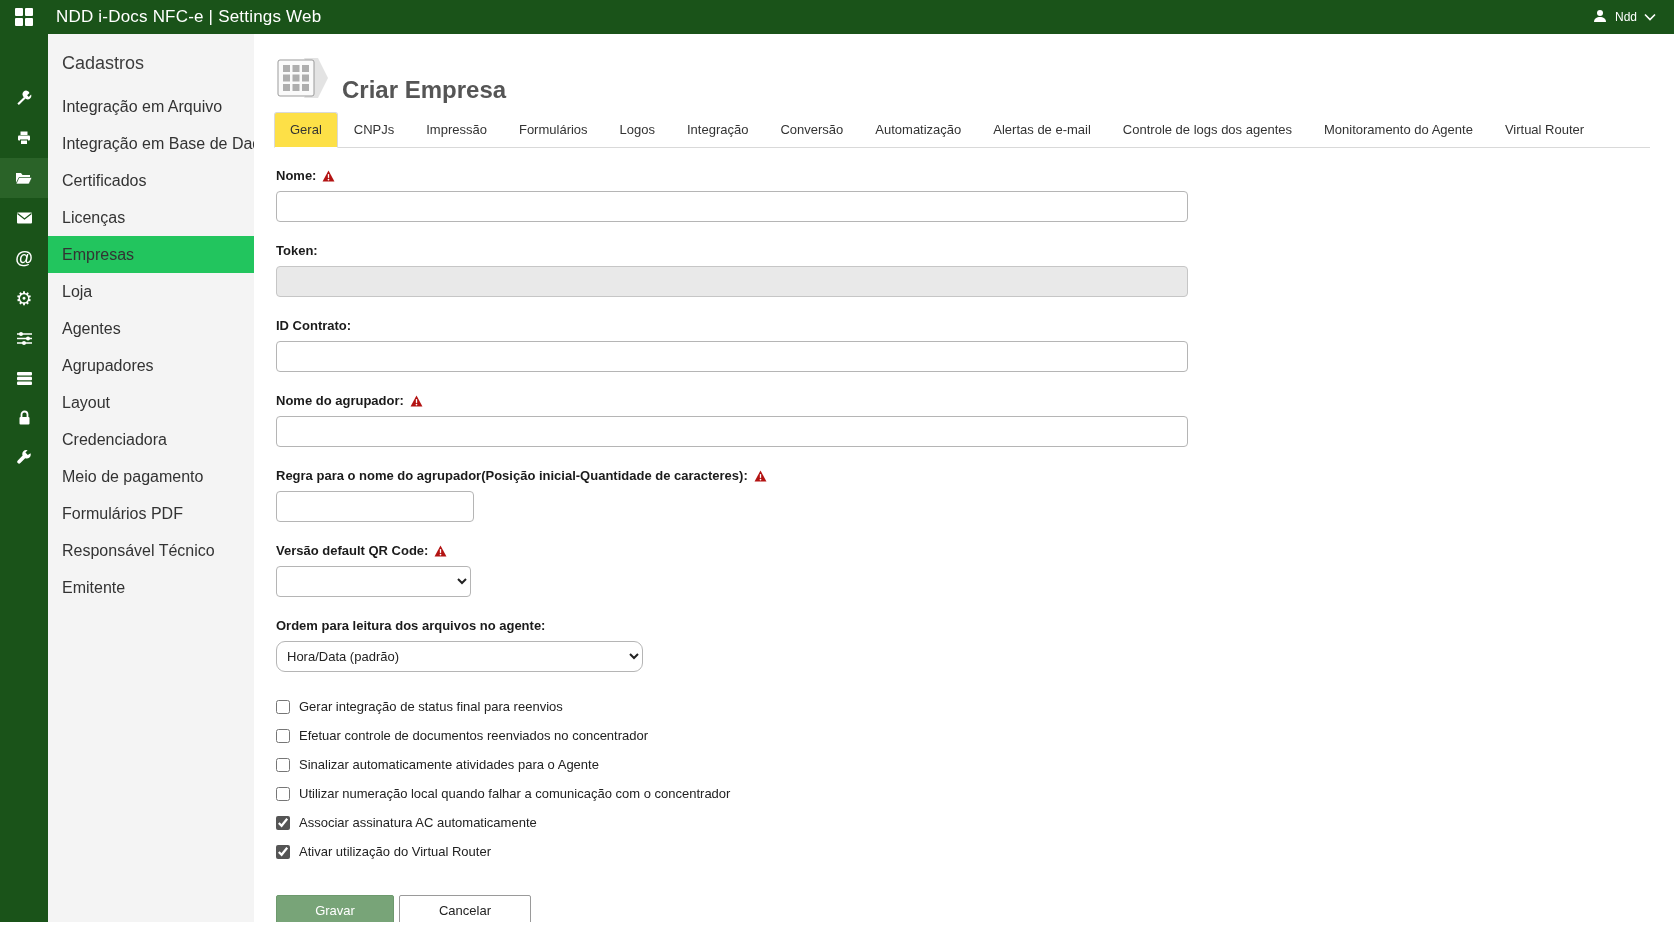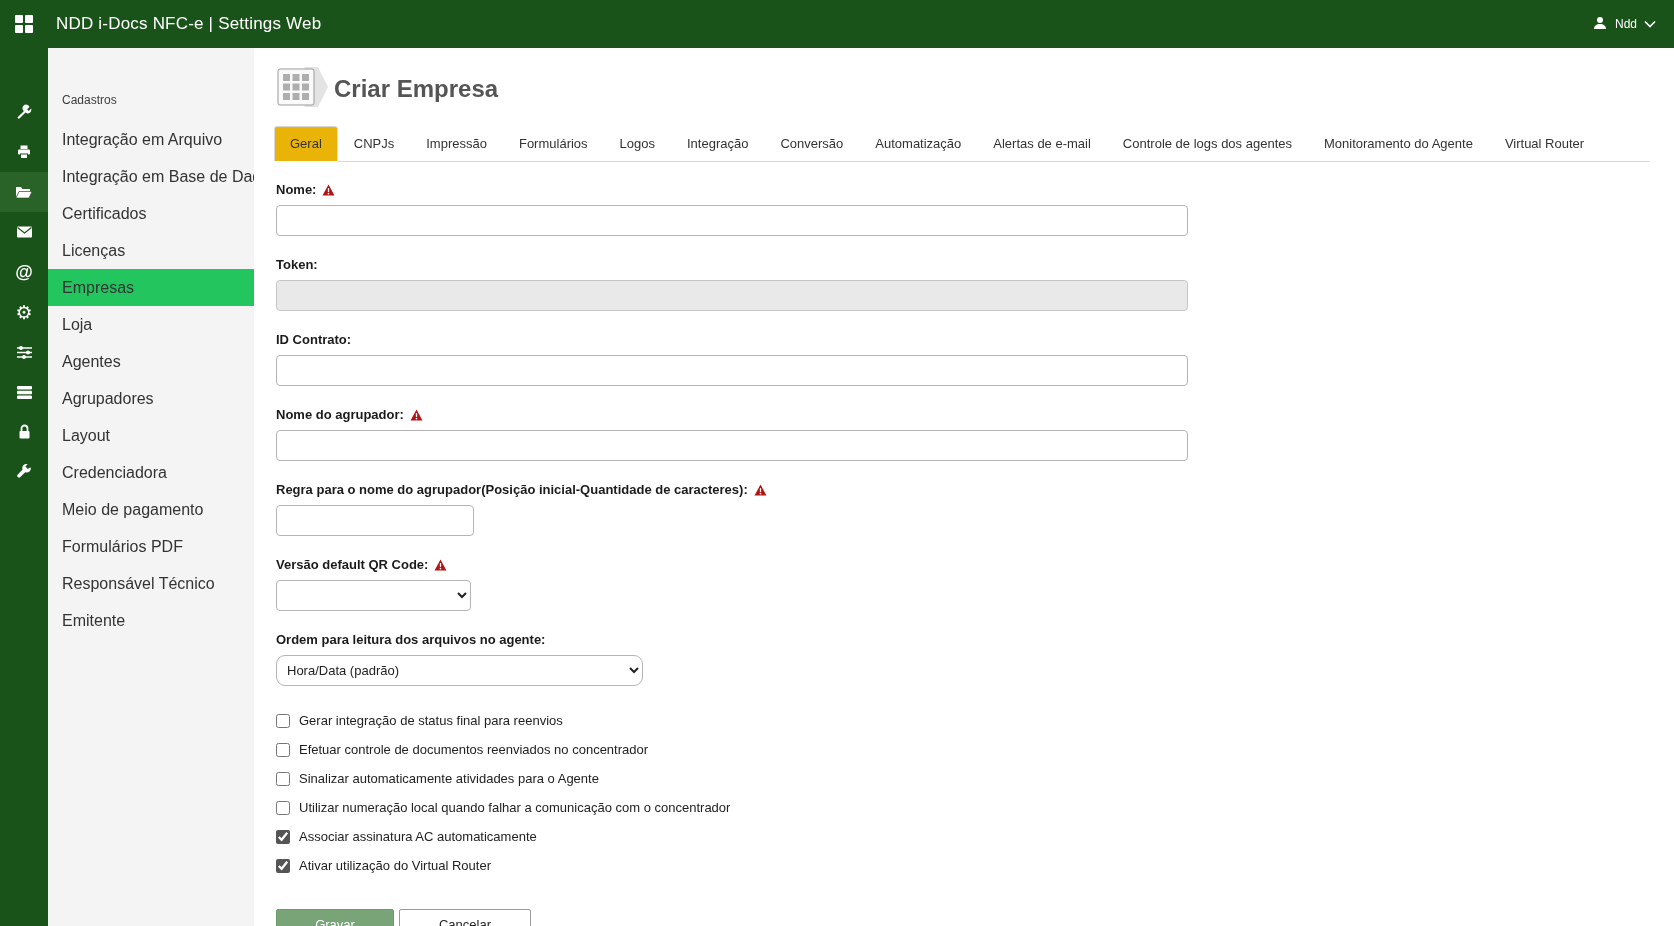--- a/index.html
+++ b/index.html
@@ -1,54 +1,54 @@
 <!DOCTYPE html>
 <html><head>
 <meta charset="utf-8">
 <style>
   * { margin:0; padding:0; box-sizing:border-box; }
   html,body { width:1674px; height:926px; overflow:hidden; background:#fff;
     font-family:"Liberation Sans", sans-serif; }
 
   
-  .topbar { height:48px; background:#1a5319; display:flex; align-items:center; color:#fff; }
+  .topbar { height:34px; background:#1a5319; display:flex; align-items:center; color:#fff; }
   .topbar .logo { width:48px; display:flex; justify-content:center; align-items:center; cursor:pointer; }
   .logo-grid { display:grid; grid-template-columns:8px 8px; grid-template-rows:8px 8px; gap:2px; }
   .logo-grid span { background:#fff; border-radius:1px; display:block; }
   .topbar .app-title { font-size:17px; font-weight:400; letter-spacing:.2px; margin-left:8px; }
   .topbar .spacer { flex:1; }
   .topbar .user { display:flex; align-items:center; gap:7px; margin-right:18px; cursor:pointer; font-size:12px;text-align:right; }
 
   
   .page-body { display:flex; height:888px; }
 
   
   .rail { width:48px; background:#1a5319; padding-top:44px; display:flex; flex-direction:column;
           align-items:center; gap:0; }
   .rail .rail-btn { width:48px; height:40px; display:flex; align-items:center; justify-content:center;
           cursor:pointer; }
   .rail .rail-btn.active { background:#2a6328; }
 
   
   .sidebar { width:206px; background:#f4f4f4; }
-  .sidebar .side-title { font-size:12px; font-weight:500; color:#3c3c3c; padding:29px 0 14px 14px;margin-top:16px; }
+  .sidebar .side-title { font-size:18px; font-weight:500; color:#3c3c3c; padding:19px 0 14px 14px; }
   .side-item { height:37px; line-height:37px; padding-left:14px; font-size:16px; color:#333;
           cursor:pointer; white-space:nowrap; }
   .side-item.selected { background:#22c55e; }
 
   
   .main { flex:1; padding:12px 24px 0 20px; background:#fff; overflow:hidden; }
-  .page-header { display:flex; align-items:center; gap:6px; height:58px; }
+  .page-header { display:flex; align-items:flex-end; gap:14px; height:58px; }
   .page-title { font-size:24px; font-weight:600; color:#555; }
 
   
   .tabs { display:flex; border-bottom:1px solid #d9d9d9; margin-top:8px; }
   .tab { padding:9px 15px 10px; font-size:13px; color:#333; cursor:pointer;
          border:1px solid transparent; margin-bottom:-1px; white-space:nowrap; }
-  .tab.active { background:#eab308; border-color:#d9d9d9 #d9d9d9 #fff #d9d9d9; border-radius:3px 3px 0 0; }
+  .tab.active { background:#fde047; border-color:#d9d9d9 #d9d9d9 #fff #d9d9d9; border-radius:3px 3px 0 0; }
 
   
   .form { padding:20px 0 0 2px; }
   .fgroup { margin-bottom:21px; }
   .flabel { display:flex; align-items:center; gap:6px; font-size:13px; font-weight:bold;
             color:#1b1b1b; margin-bottom:8px; }
   .tinput { width:912px; height:31px; border:1px solid #b5b5b5; border-radius:4px; padding:0 9px;
             font-size:13px; color:#222; font-family:"Liberation Sans", sans-serif; }
   .tinput:disabled { background:#e9e9e9; border-color:#c6c6c6; }
   .tinput.small { width:198px; }

